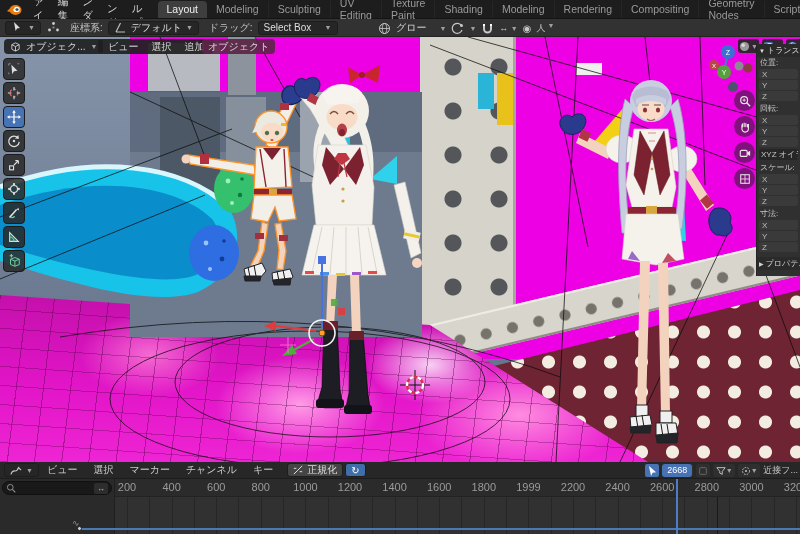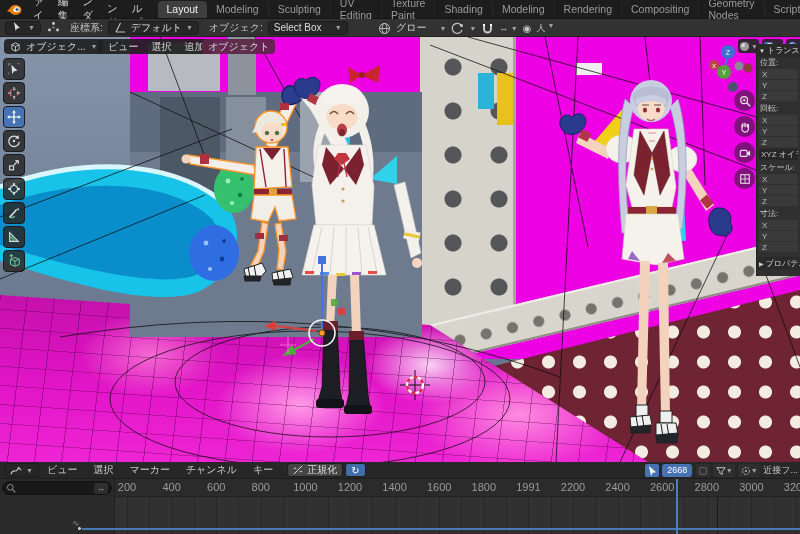--- a/index.html
+++ b/index.html
@@ -171,21 +171,21 @@
         <circle cx="6.5" cy="6.5" r="1.1" fill="#8f8f8f"></circle>
       </svg>
     <span class="ts-label">座標系:</span>
     <span class="pill">
       <svg class="mini-ic" viewBox="0 0 13 13">
         <path d="M2,11 L6.5,2 M2,11 L11,11" stroke="#bbb" stroke-width="1.2" fill="none"></path>
         </svg>
       <span>デフォルト</span>
       <span class="chev">▼</span>
     </span>
-    <span class="ts-label">オブジェク:</span>
+    <span class="ts-label">ドラッグ:</span>
     <span class="pill" style="width:80px;justify-content:space-between">
       <span>Select Box</span>
       <span class="chev">▼</span>
     </span>
     <div class="ts-right">
       <svg class="mini-ic" viewBox="0 0 13 13">
         <circle cx="6.5" cy="6.5" r="5" fill="none" stroke="#c8c8c8" stroke-width="1"></circle>
         <ellipse cx="6.5" cy="6.5" rx="2.2" ry="5" fill="none" stroke="#c8c8c8" stroke-width=".8"></ellipse>
         <path d="M1.5,6.5 H11.5" stroke="#c8c8c8" stroke-width=".8"></path>
         </svg>
@@ -719,21 +719,21 @@
     <div class="ruler" id="ruler">
         <span class="tick" style="left: 12px;">200</span>
         <span class="tick" style="left: 56.6px;">400</span>
         <span class="tick" style="left: 101.2px;">600</span>
         <span class="tick" style="left: 145.8px;">800</span>
         <span class="tick" style="left: 190.4px;">1000</span>
         <span class="tick" style="left: 235px;">1200</span>
         <span class="tick" style="left: 279.6px;">1400</span>
         <span class="tick" style="left: 324.2px;">1600</span>
         <span class="tick" style="left: 368.8px;">1800</span>
-        <span class="tick" style="left: 413.4px;">1991</span>
+        <span class="tick" style="left: 413.4px;">1999</span>
         <span class="tick" style="left: 458px;">2200</span>
         <span class="tick" style="left: 502.6px;">2400</span>
         <span class="tick" style="left: 547.2px;">2600</span>
         <span class="tick" style="left: 591.8px;">2800</span>
         <span class="tick" style="left: 636.4px;">3000</span>
         <span class="tick" style="left: 681px;">3200</span>
       </div>
     <div class="canvas"></div>
     <div class="endline" style="left:717px"></div>
     <div class="fcurve" style="left:78px;right:0;top:66px"></div>

